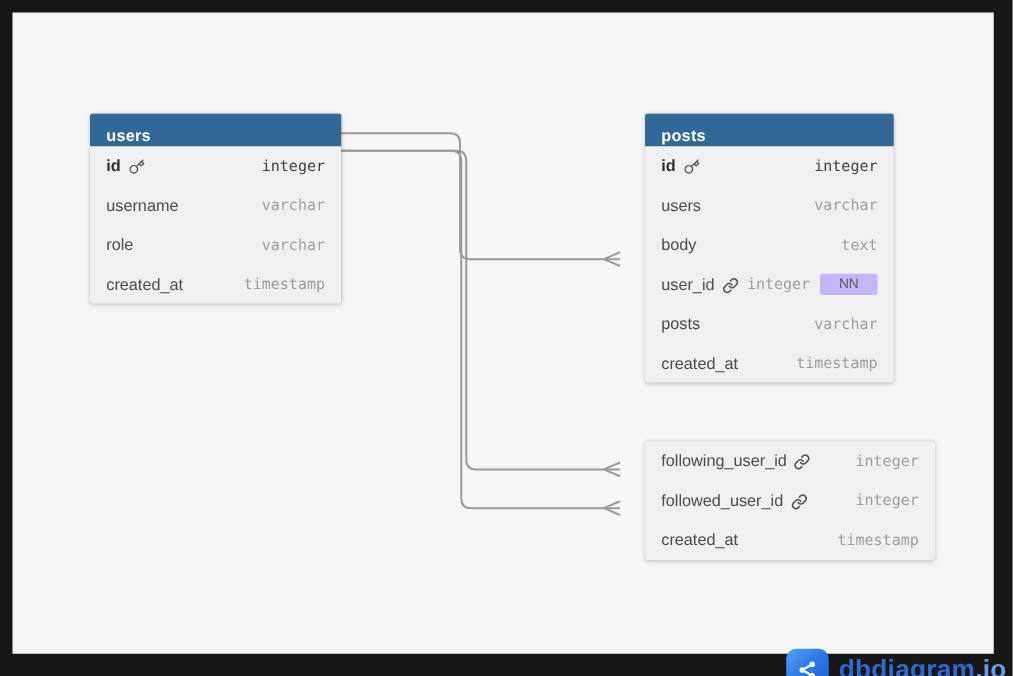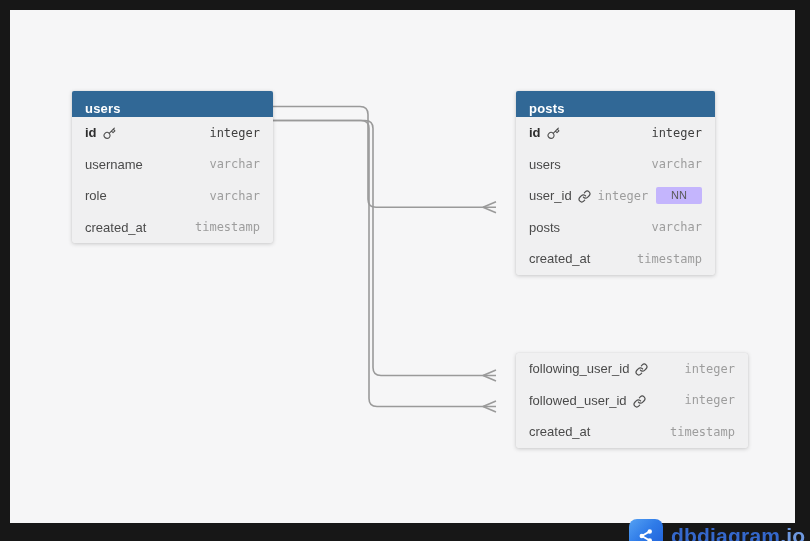--- a/index.html
+++ b/index.html
@@ -131,20 +131,24 @@
             <svg width="13" height="13" viewBox="0 0 24 24" stroke-width="2" stroke-linecap="round" stroke-linejoin="round" fill="none">
               <path d="M21 2l-2 2m-7.61 7.61a5.5 5.5 0 1 1-7.778 7.778 5.5 5.5 0 0 1 7.777-7.777zm0 0L15.5 7.5m0 0l3 3L22 7l-3-3m-3.5 3.5L19 4"></path>
             </svg>
           </span>
         </span>
       <span class="ftype dark">integer</span>
     </div>
     <div class="row">
       <span class="fname">users</span>
       <span class="ftype">varchar</span>
+    </div>
+    <div class="row">
+      <span class="fname">body</span>
+      <span class="ftype">text</span>
     </div>
     <div class="row">
       <span class="fname">
           <span>user_id</span>
         <span class="ficon">
             <svg width="13" height="13" viewBox="0 0 24 24" stroke-width="2.2" stroke-linecap="round" stroke-linejoin="round" fill="none">
               <path d="M10 13a5 5 0 0 0 7.54.54l3-3a5 5 0 0 0-7.07-7.07l-1.72 1.71"></path>
               <path d="M14 11a5 5 0 0 0-7.54-.54l-3 3a5 5 0 0 0 7.07 7.07l1.71-1.71"></path>
             </svg>
           </span>

